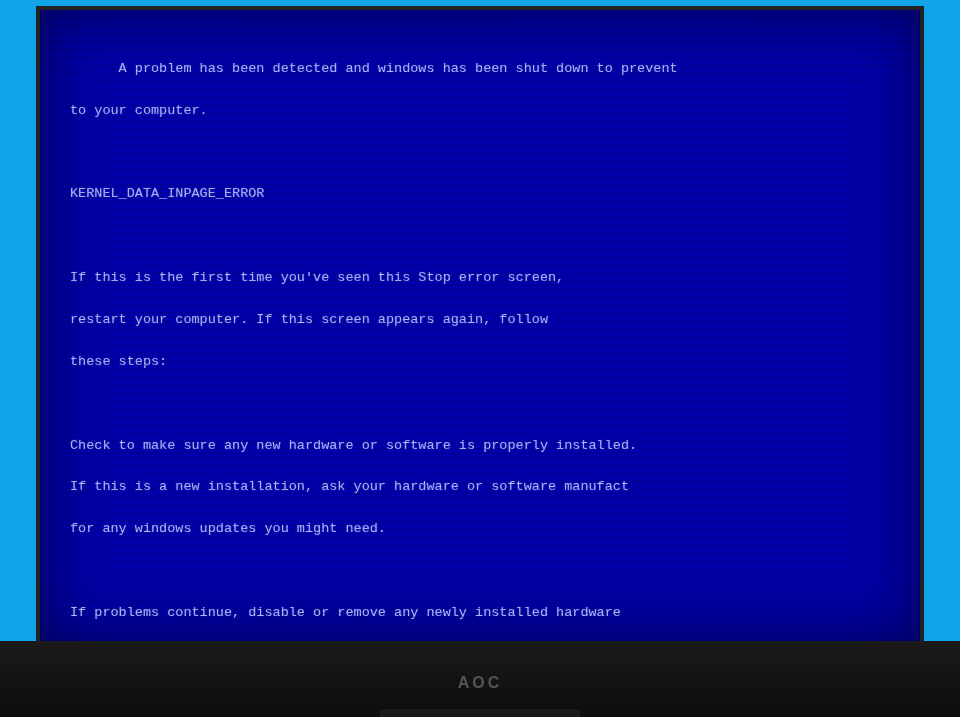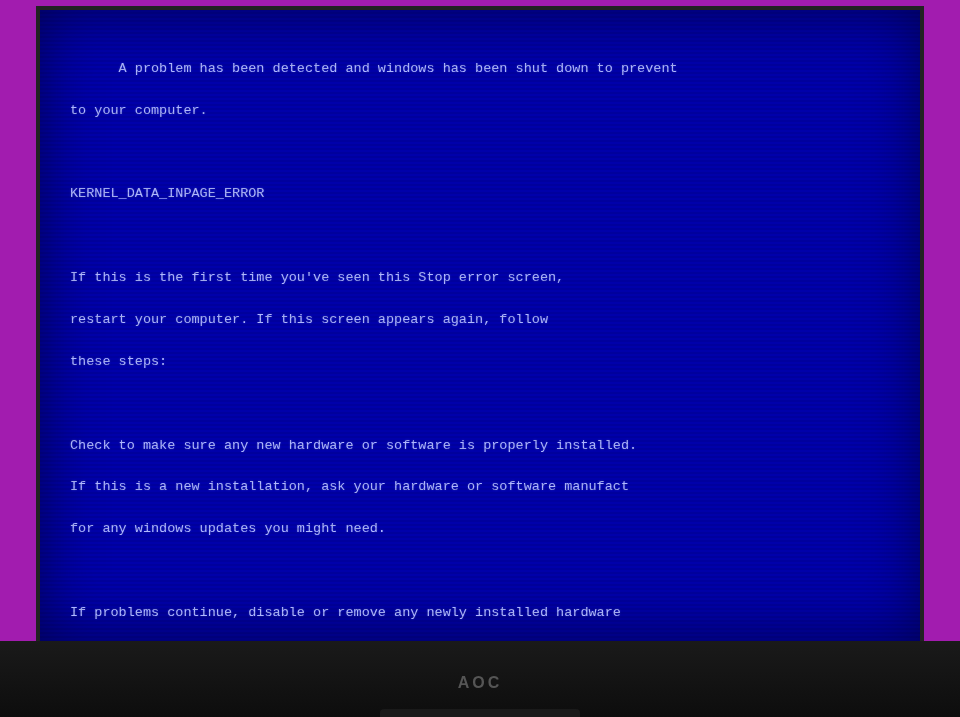--- a/index.html
+++ b/index.html
@@ -15,21 +15,21 @@
       display: flex;
       align-items: center;
       justify-content: center;
       font-family: 'Courier New', Courier, monospace;
       overflow: hidden;
     }
 
     .monitor {
       width: 960px;
       height: 717px;
-      background: #a21caf;
+      background: #0ea5e9;
       display: flex;
       flex-direction: column;
       align-items: center;
       justify-content: flex-start;
       position: relative;
     }
 
     .screen {
       width: 880px;
       height: 640px;

